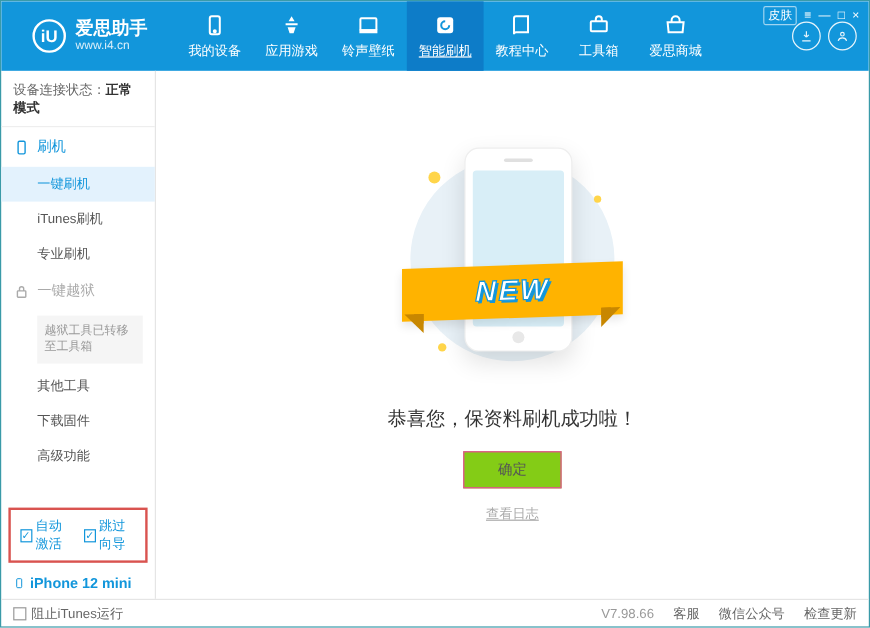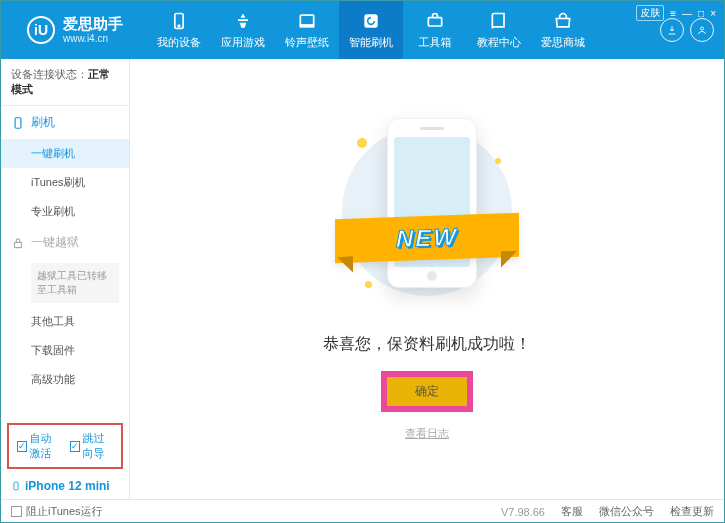--- a/index.html
+++ b/index.html
@@ -5,21 +5,21 @@
 * { margin: 0; padding: 0; box-sizing: border-box; }
 body { font-family: "Microsoft YaHei", Arial, sans-serif; font-size: 12px; color: #333; background: #fff; width: 725px; height: 523px; overflow: hidden; border: 1px solid #3a9aa8; }
 .header { background: #1296db; height: 58px; display: flex; align-items: center; padding: 0 10px 0 26px; color: #fff; }
 .logo-area { display: flex; align-items: center; gap: 8px; width: 120px; }
 .logo-circle { width: 28px; height: 28px; border: 2px solid #fff; border-radius: 50%; display: flex; align-items: center; justify-content: center; font-weight: bold; font-size: 14px; color: #fff; }
 .logo-text { line-height: 1.1; }
 .logo-text .name { font-size: 15px; font-weight: bold; }
 .logo-text .url { font-size: 10px; opacity: 0.85; }
 .top-tabs { display: flex; align-items: stretch; height: 58px; flex: 1; }
 .top-tab { width: 64px; display: flex; flex-direction: column; align-items: center; justify-content: center; gap: 4px; font-size: 11px; cursor: pointer; }
-.top-tab.active { background: #0d7cc8; }
+.top-tab.active { background: #0d7cc8; text-decoration: underline; }
 .top-tab svg { width: 20px; height: 20px; }
 .header-right { display: flex; align-items: center; gap: 6px; }
 .title-icons { position: absolute; top: 4px; right: 8px; display: flex; gap: 6px; font-size: 10px; color: #fff; align-items: center; }
 .title-icons span { cursor: pointer; }
 .circle-btn { width: 24px; height: 24px; border: 1.5px solid #fff; border-radius: 50%; display: flex; align-items: center; justify-content: center; cursor: pointer; opacity: 0.9; }
 .body-area { display: flex; height: 440px; }
 .sidebar { width: 129px; border-right: 1px solid #e5e5e5; display: flex; flex-direction: column; }
 .status-bar { padding: 8px 10px; font-size: 11px; color: #666; border-bottom: 1px solid #eee; }
 .status-bar b { color: #333; }
 .side-section { }
@@ -41,21 +41,21 @@
 .phone::before { content: ""; position: absolute; top: 8px; left: 50%; transform: translateX(-50%); width: 24px; height: 3px; background: #e0e0e0; border-radius: 2px; }
 .phone-screen { position: absolute; top: 18px; left: 6px; right: 6px; bottom: 20px; background: #d8eef7; border-radius: 3px; }
 .phone-btn { position: absolute; bottom: 6px; left: 50%; transform: translateX(-50%); width: 10px; height: 10px; border-radius: 50%; background: #e8e8e8; }
 .spark { position: absolute; width: 10px; height: 10px; background: #ffd54a; border-radius: 50%; }
 .ribbon { position: absolute; left: -12px; right: -12px; top: 98px; height: 44px; background: #ffb300; transform: skewY(-2deg); display: flex; align-items: center; justify-content: center; box-shadow: 0 4px 8px rgba(0,0,0,0.1); }
 .ribbon::before, .ribbon::after { content: ""; position: absolute; width: 0; height: 0; border: 8px solid transparent; bottom: -10px; }
 .ribbon::before { left: 2px; border-top-color: #c88700; border-right-color: #c88700; }
 .ribbon::after { right: 2px; border-top-color: #c88700; border-left-color: #c88700; }
 .ribbon-text { font-size: 24px; font-weight: 900; color: #fff; letter-spacing: 2px; font-style: italic; -webkit-text-stroke: 1px #1296db; text-shadow: 2px 2px 0 #1296db; }
 .success-msg { font-size: 16px; color: #333; margin-bottom: 16px; }
-.ok-btn { padding: 6px 28px; border: 6px solid #ec4899; background: #eab308; cursor: pointer; font-size: 12px; color: #555; margin-bottom: 14px; }
+.ok-btn { padding: 6px 28px; border: 1px solid #ec4899; background: #84cc16; cursor: pointer; font-size: 12px; color: #555; margin-bottom: 14px; }
 .log-link { color: #aaa; font-size: 11px; text-decoration: underline; cursor: pointer; }
 .footer { height: 24px; border-top: 1px solid #e5e5e5; display: flex; align-items: center; padding: 0 10px; font-size: 11px; color: #666; }
 .footer .left { display: flex; align-items: center; gap: 4px; cursor: pointer; }
 .footer .right { margin-left: auto; display: flex; gap: 16px; align-items: center; }
 .footer .right span { cursor: pointer; }
 .outer { position: relative; }
 </style>
 </head>
 <body>
 <div class="outer">
@@ -99,30 +99,30 @@
     </div>
     <div class="top-tab active">
       <svg viewBox="0 0 24 24" fill="#fff">
             <rect x="4" y="4" width="16" height="16" rx="3"></rect>
             <path d="M12 7a5 5 0 1 0 5 5h-2a3 3 0 1 1-3-3z" fill="#1296db"></path>
           </svg>
       <span>智能刷机</span>
     </div>
     <div class="top-tab">
       <svg viewBox="0 0 24 24" fill="none" stroke="#fff" stroke-width="2">
+            <path d="M4 5a2 2 0 0 1 2-2h12v16H6a2 2 0 0 0-2 2z"></path>
+          </svg>
+      <span>教程中心</span>
+    </div>
+    <div class="top-tab">
+      <svg viewBox="0 0 24 24" fill="none" stroke="#fff" stroke-width="2">
             <rect x="4" y="8" width="16" height="10" rx="1"></rect>
             <path d="M9 8V6a3 3 0 0 1 6 0v2"></path>
           </svg>
       <span>工具箱</span>
-    </div>
-    <div class="top-tab">
-      <svg viewBox="0 0 24 24" fill="none" stroke="#fff" stroke-width="2">
-            <path d="M4 5a2 2 0 0 1 2-2h12v16H6a2 2 0 0 0-2 2z"></path>
-          </svg>
-      <span>教程中心</span>
     </div>
     <div class="top-tab">
       <svg viewBox="0 0 24 24" fill="none" stroke="#fff" stroke-width="2">
             <path d="M4 9h16l-1 10H5z"></path>
             <path d="M8 9V7a4 4 0 0 1 8 0v2"></path>
           </svg>
       <span>爱思商城</span>
     </div>
   </div>
   <div class="header-right">

